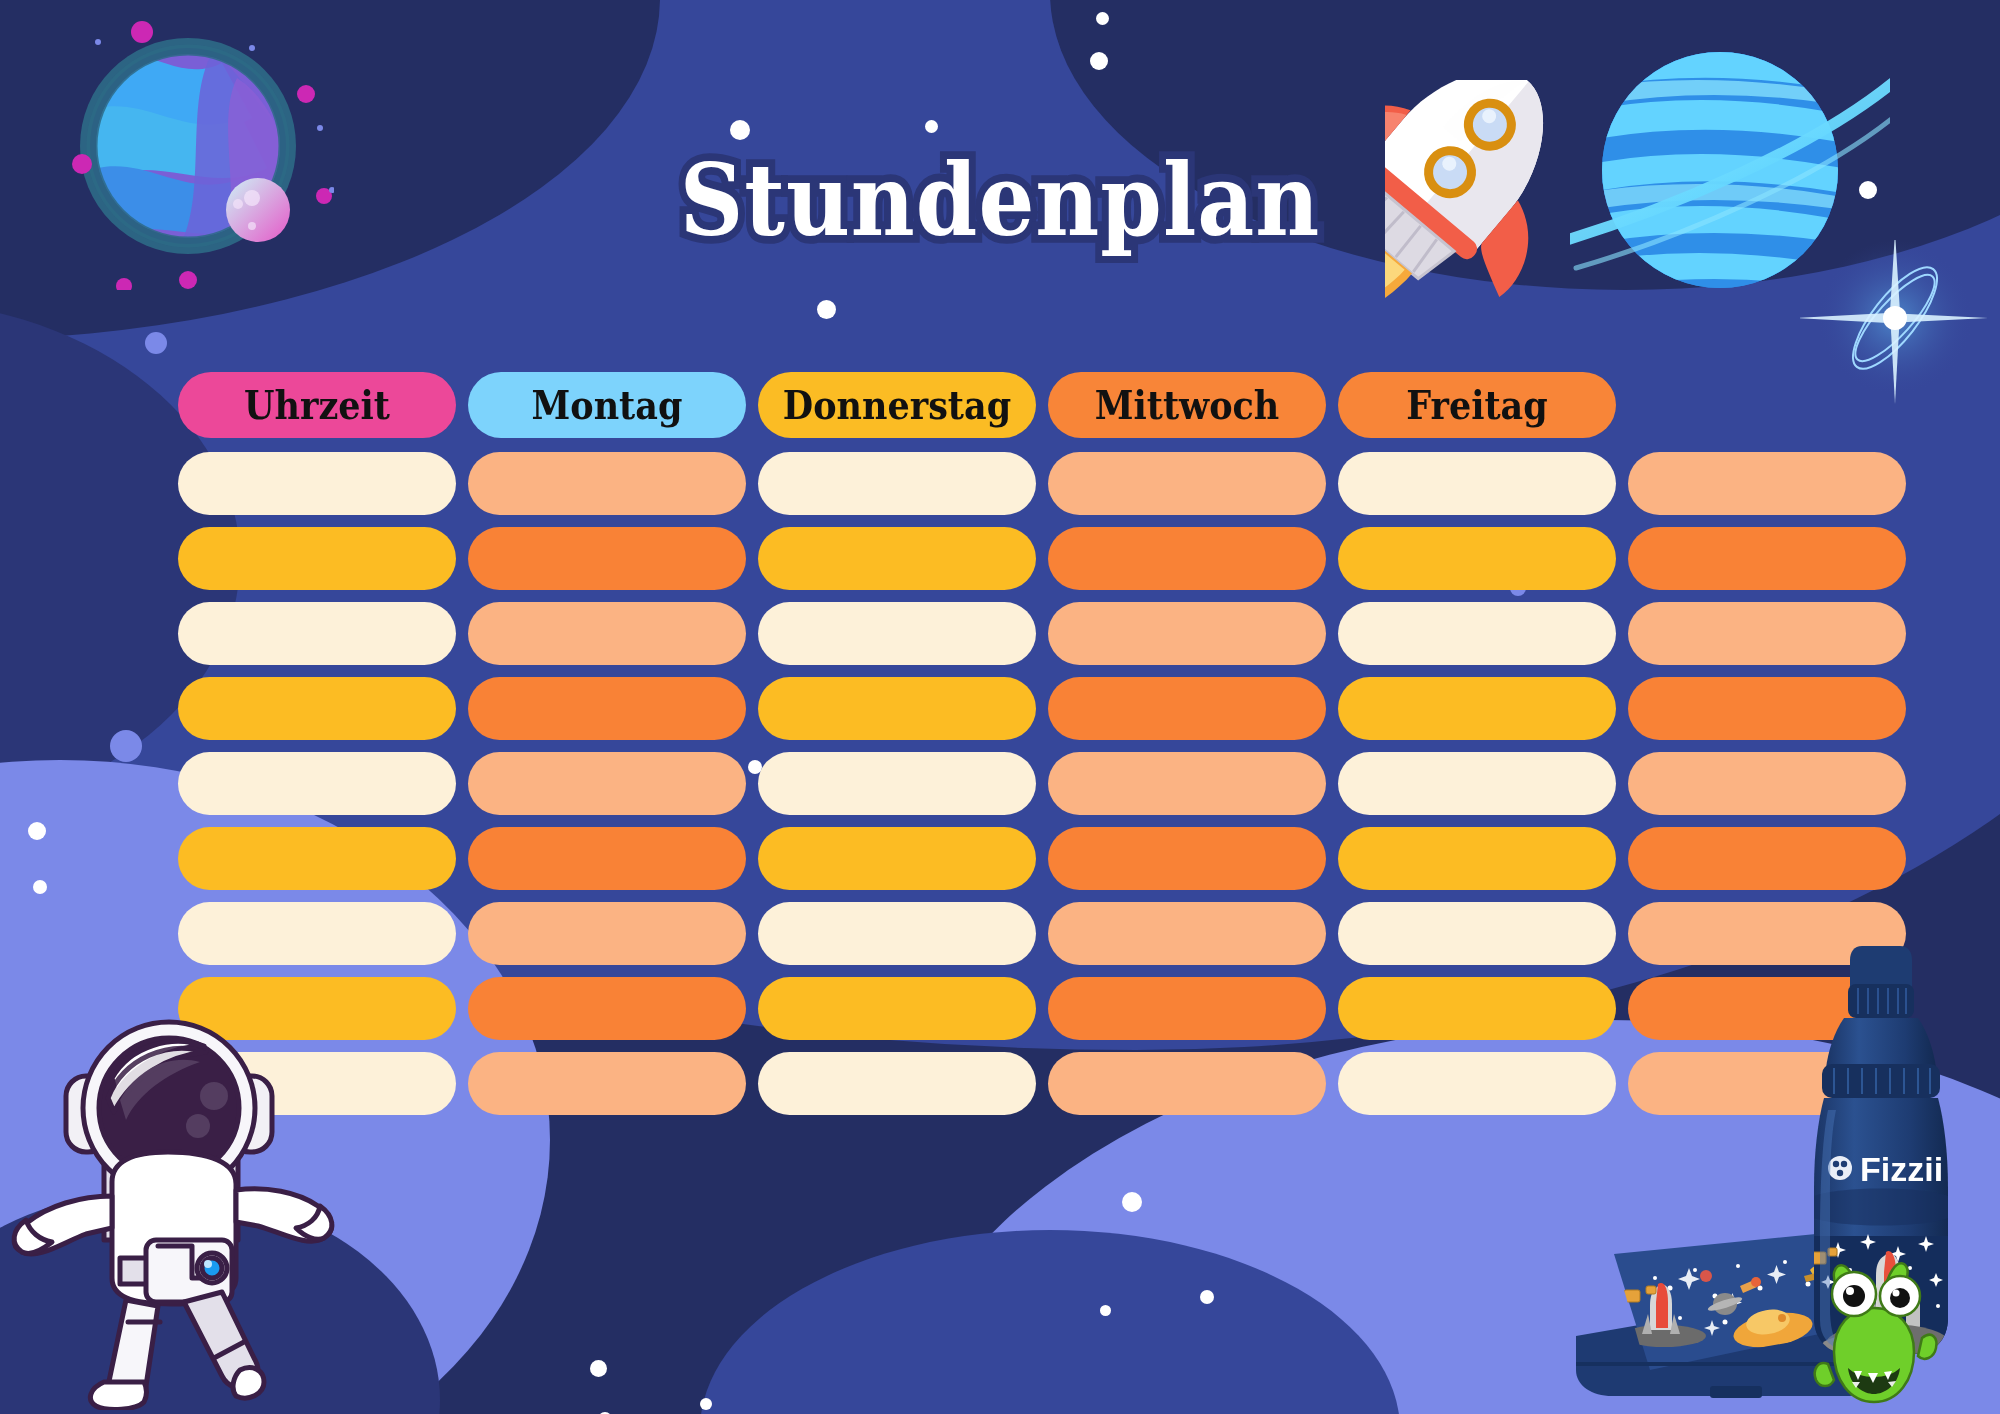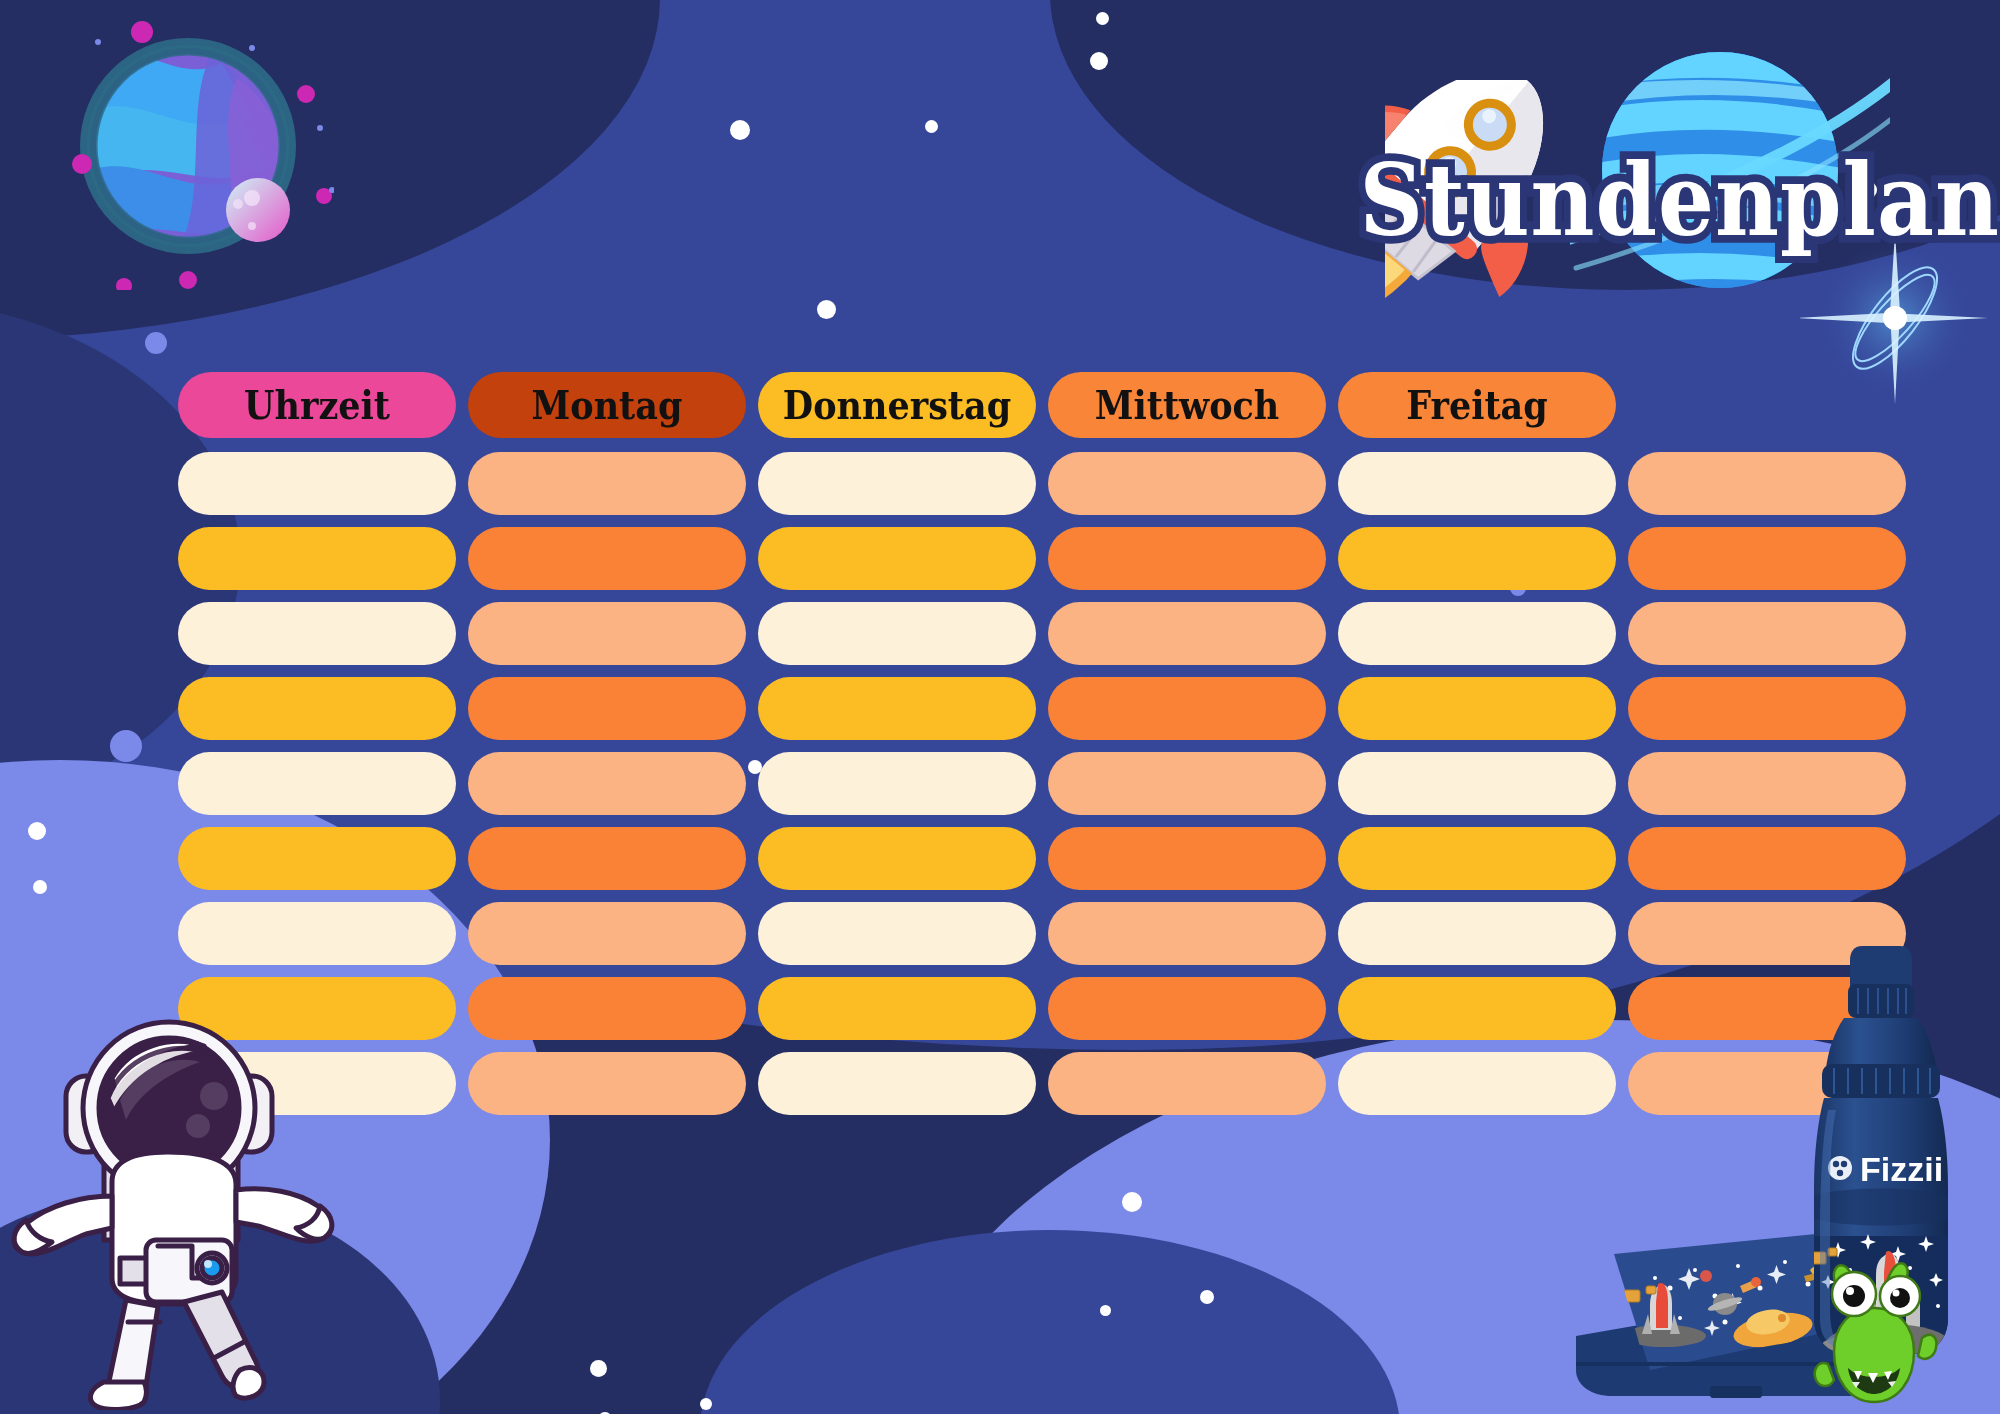--- a/index.html
+++ b/index.html
@@ -52,21 +52,21 @@
     background:#36479a;
     border-radius:50%;
   }
 
   
   .star{position:absolute;border-radius:50%;background:#ffffff;}
   .star-d{position:absolute;border-radius:50%;background:#7b89e8;}
 
   
   .title-wrap{
-    position:absolute;left:0;top:148px;width:2000px;text-align:right;z-index:40;
+    position:absolute;left:0;top:148px;width:2000px;text-align:center;z-index:40;
   }
   .title{
     display:inline-block;
     font-family:"DejaVu Serif", serif;
     font-weight:bold;
     font-size:88px;
     letter-spacing:1px;
     color:#ffffff;
     -webkit-text-stroke:14px #2b3677;
     paint-order:stroke fill;
@@ -261,21 +261,21 @@
       <path d="M34 238 C 24 266 32 288 40 306 C 48 284 54 264 58 246 C 62 272 68 288 76 300 C 82 272 88 254 88 238 Z" fill="#fcd87c"></path>
     </g>
   </svg>
 
   <div class="table">
 
     <div class="row head">
       <div class="cell c0" style="background:#ec4899;">
         <span class="label">Uhrzeit</span>
       </div>
-      <div class="cell c1" style="background:#c2410c;">
+      <div class="cell c1" style="background:#7dd3fc;">
         <span class="label">Montag</span>
       </div>
       <div class="cell c4" style="background:#fbbc24;">
         <span class="label">Donnerstag</span>
       </div>
       <div class="cell c3" style="background:#f88538;">
         <span class="label">Mittwoch</span>
       </div>
       <div class="cell c5" style="background:#f88538;">
         <span class="label">Freitag</span>

